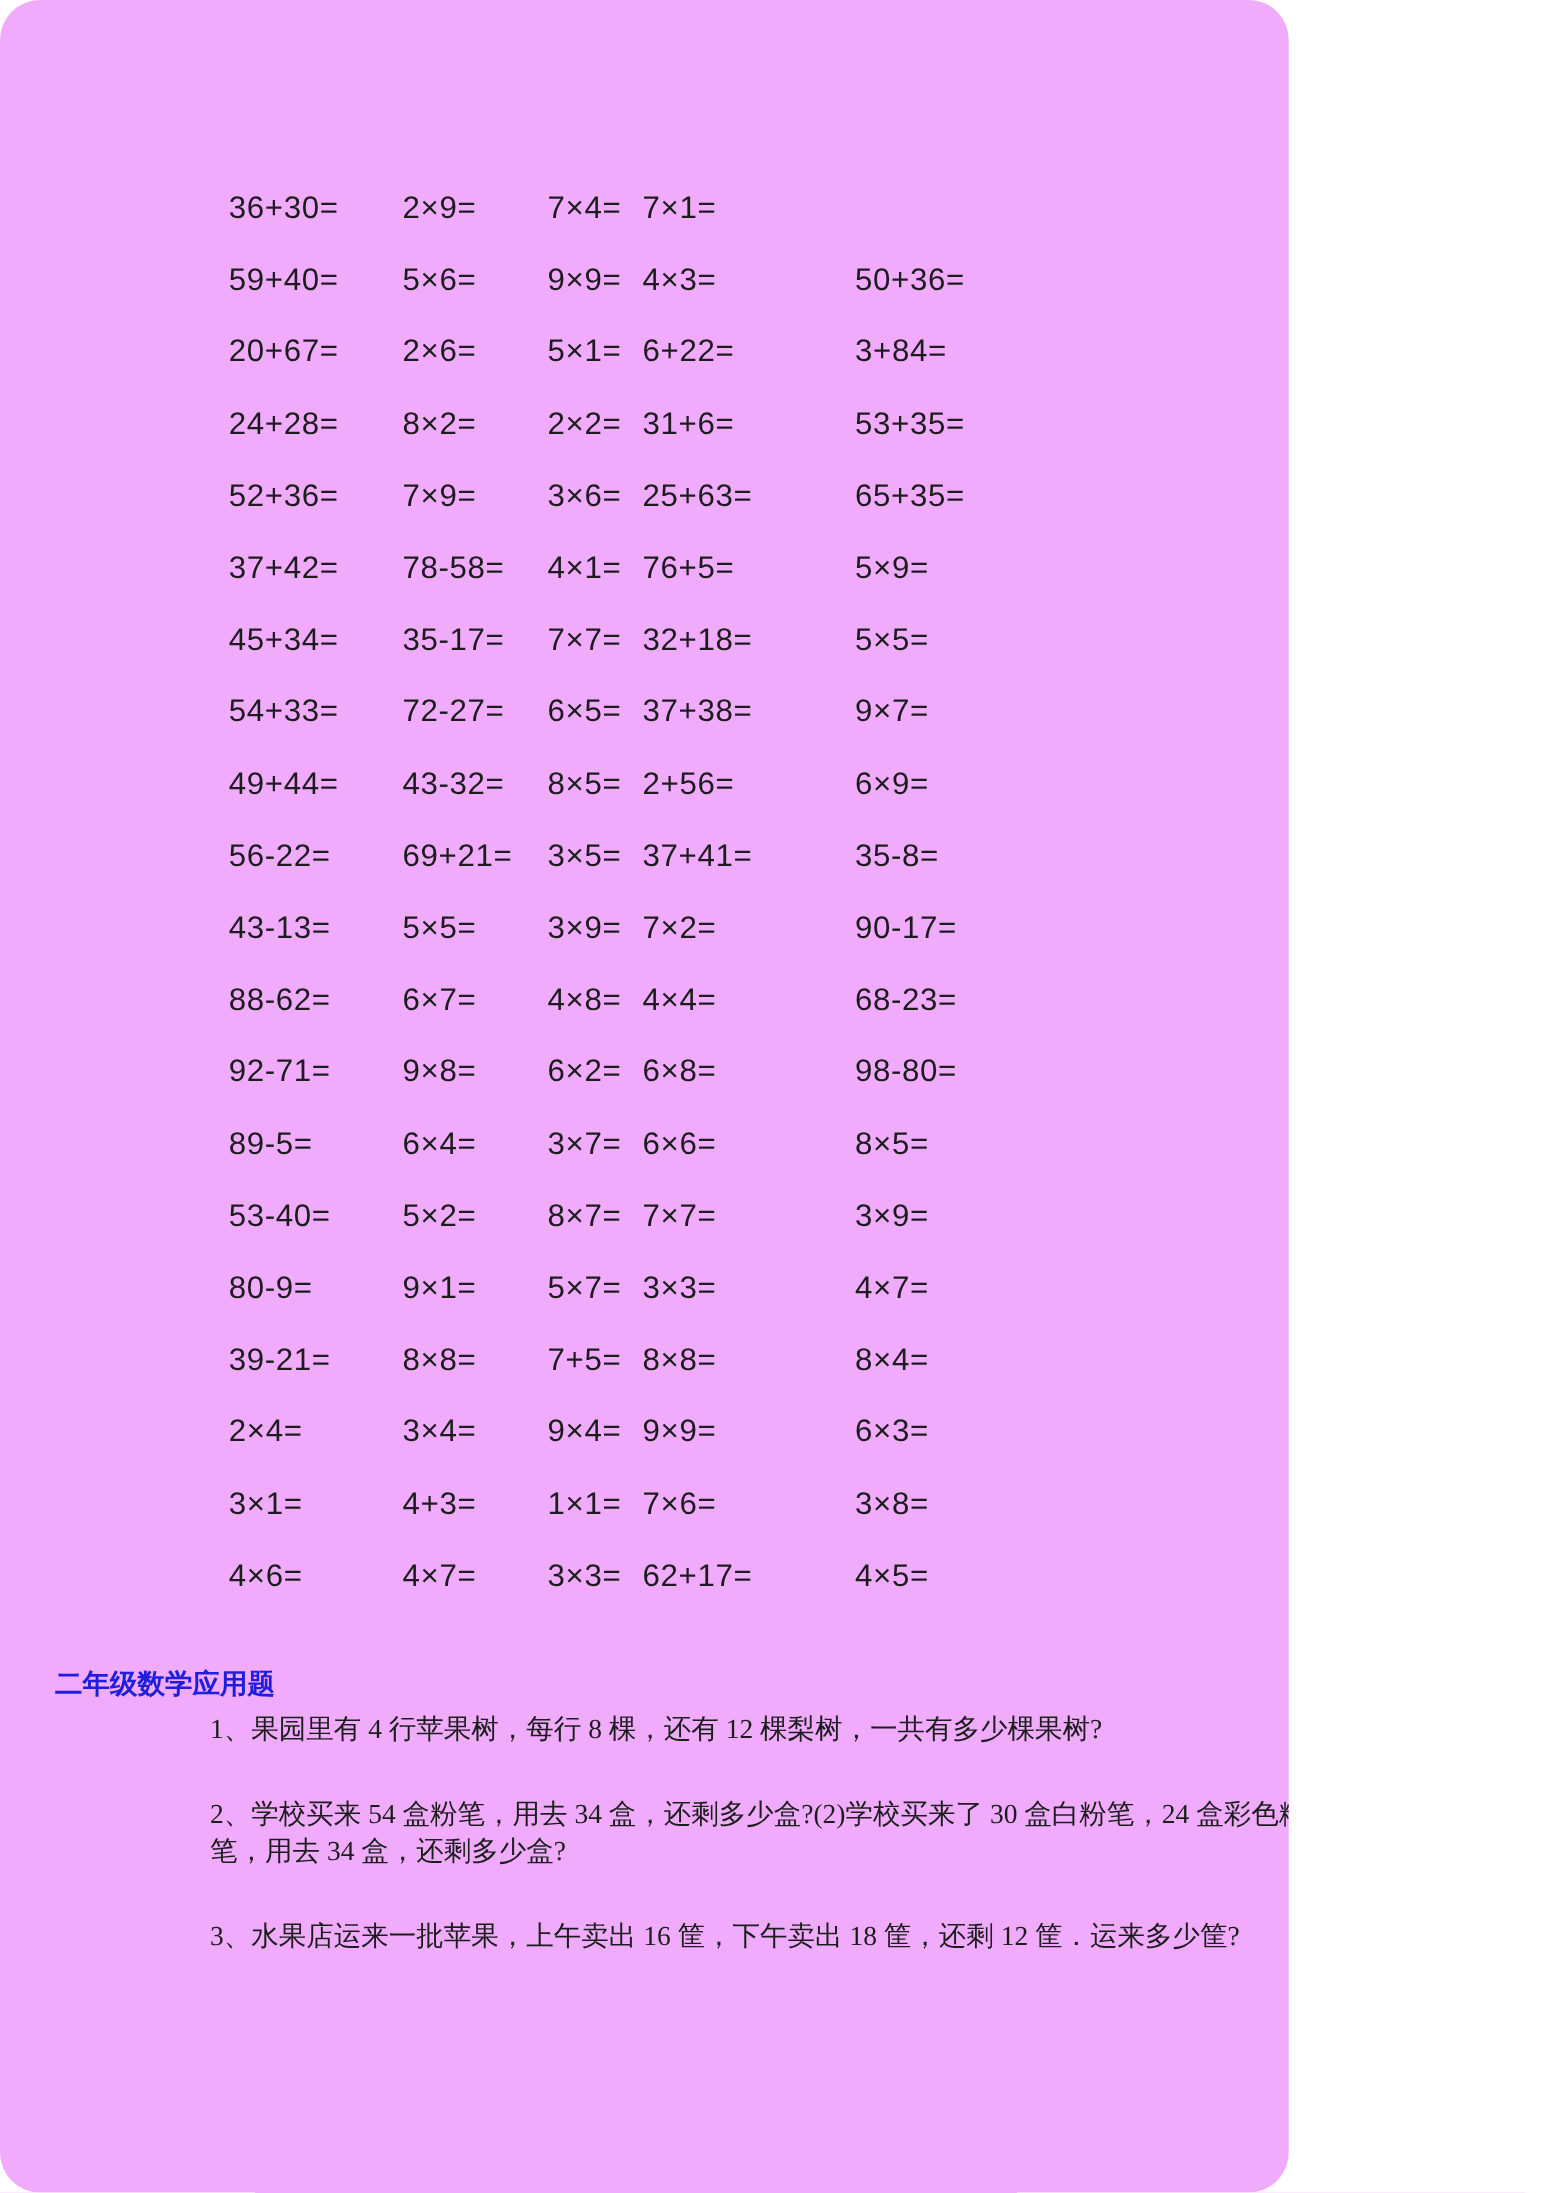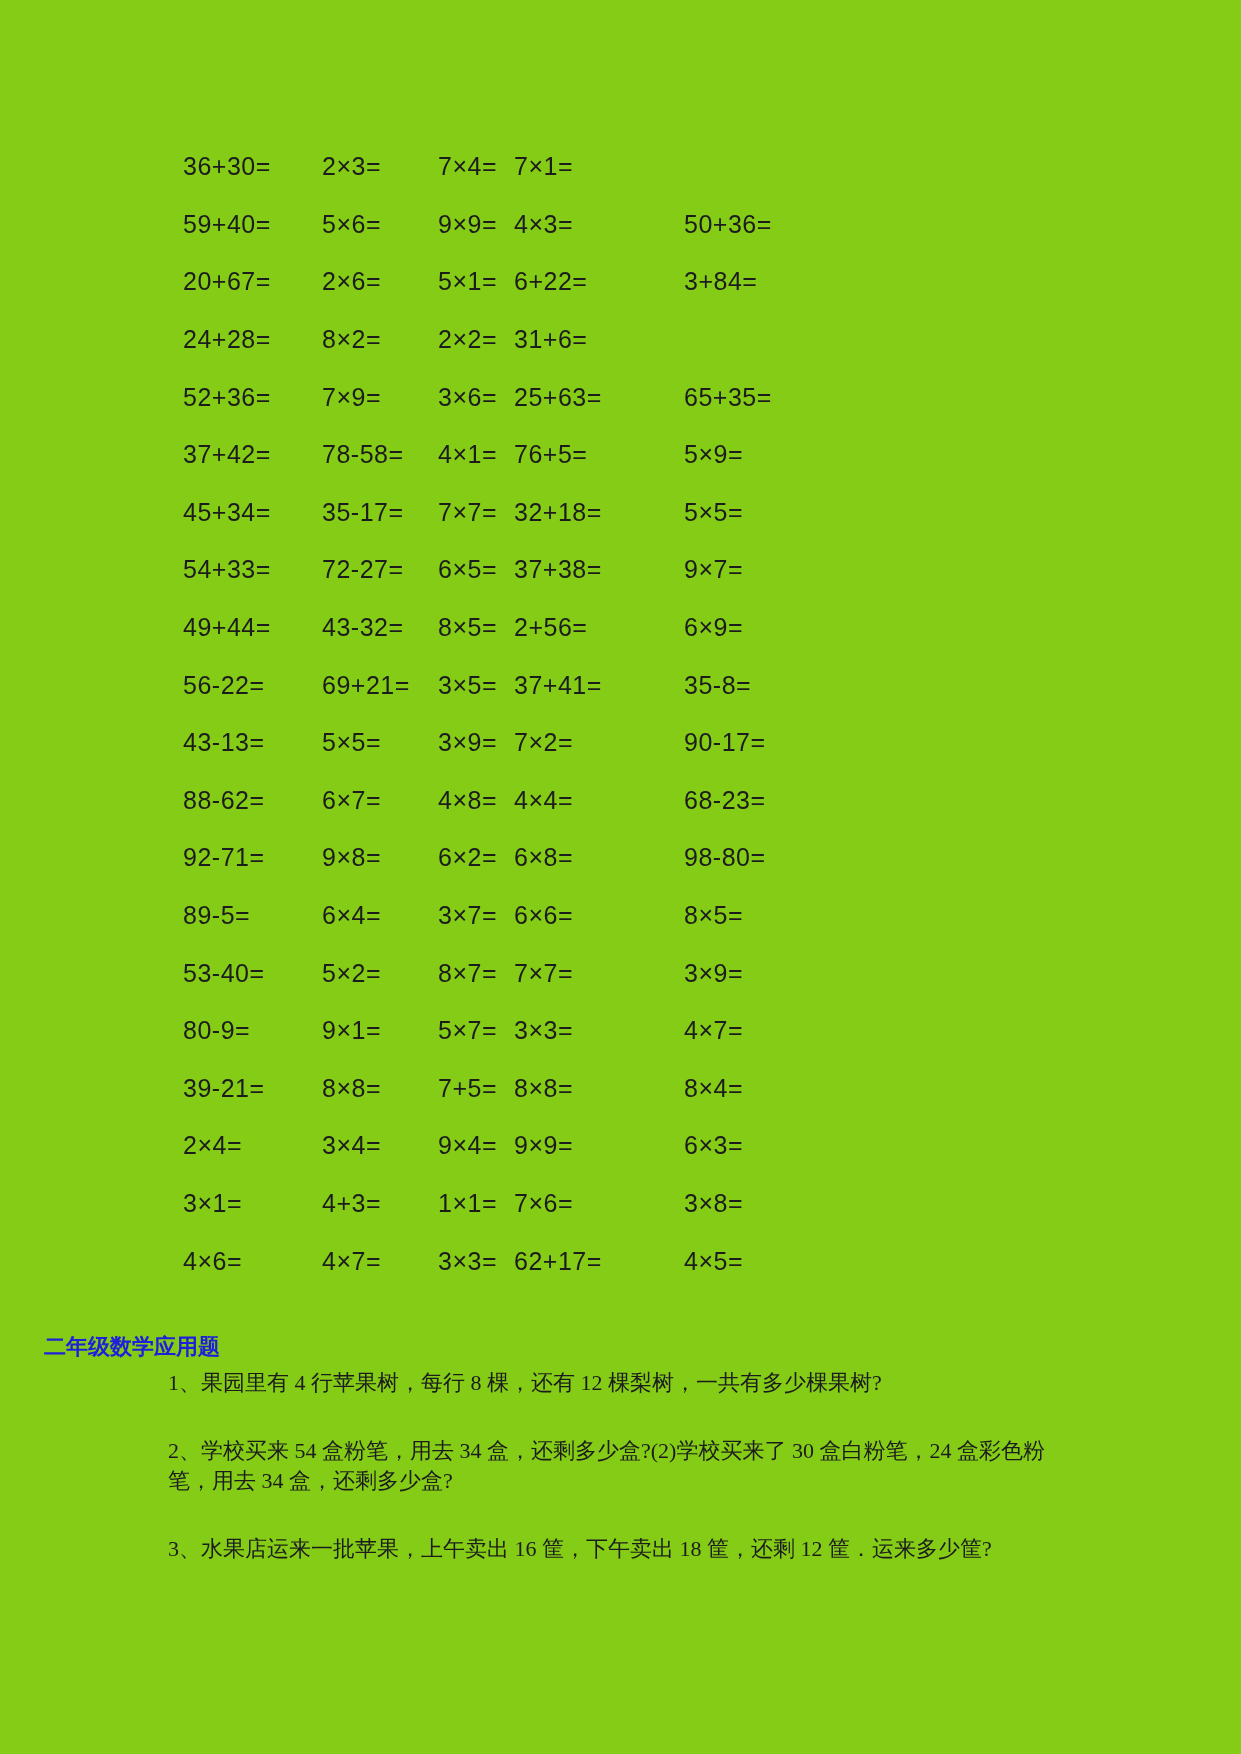--- a/index.html
+++ b/index.html
@@ -2,26 +2,27 @@
 <html><head>
 <meta charset="utf-8">
 <style>
   html, body {
     margin: 0;
     padding: 0;
     background: #ffffff;
   }
   .page {
     position: relative;
-    width: 1241px;
+    width: 1031px;
     height: 1754px;
-    background: #84cc16;
+    background: #f0abfc;
     overflow: hidden;
     font-family: "Liberation Sans", sans-serif;
     color: #1c1c1c;
+    border-radius: 32px;
   }
   .math-grid {
     position: absolute;
     left: 183px;
     top: 138px;
     width: 1000px;
   }
   .math-row {
     display: grid;
     grid-template-columns: 139px 116px 76px 170px auto;
@@ -61,21 +62,21 @@
 </style>
 </head>
 <body>
 
 <div class="page">
 
   <div class="math-grid">
 
   <div class="math-row">
         <span class="math-cell">36+30=</span>
-        <span class="math-cell">2×3=</span>
+        <span class="math-cell">2×9=</span>
         <span class="math-cell">7×4=</span>
         <span class="math-cell">7×1=</span>
       </div>
       <div class="math-row">
         <span class="math-cell">59+40=</span>
         <span class="math-cell">5×6=</span>
         <span class="math-cell">9×9=</span>
         <span class="math-cell">4×3=</span>
         <span class="math-cell">50+36=</span>
       </div>
@@ -84,20 +85,21 @@
         <span class="math-cell">2×6=</span>
         <span class="math-cell">5×1=</span>
         <span class="math-cell">6+22=</span>
         <span class="math-cell">3+84=</span>
       </div>
       <div class="math-row">
         <span class="math-cell">24+28=</span>
         <span class="math-cell">8×2=</span>
         <span class="math-cell">2×2=</span>
         <span class="math-cell">31+6=</span>
+        <span class="math-cell">53+35=</span>
       </div>
       <div class="math-row">
         <span class="math-cell">52+36=</span>
         <span class="math-cell">7×9=</span>
         <span class="math-cell">3×6=</span>
         <span class="math-cell">25+63=</span>
         <span class="math-cell">65+35=</span>
       </div>
       <div class="math-row">
         <span class="math-cell">37+42=</span>

